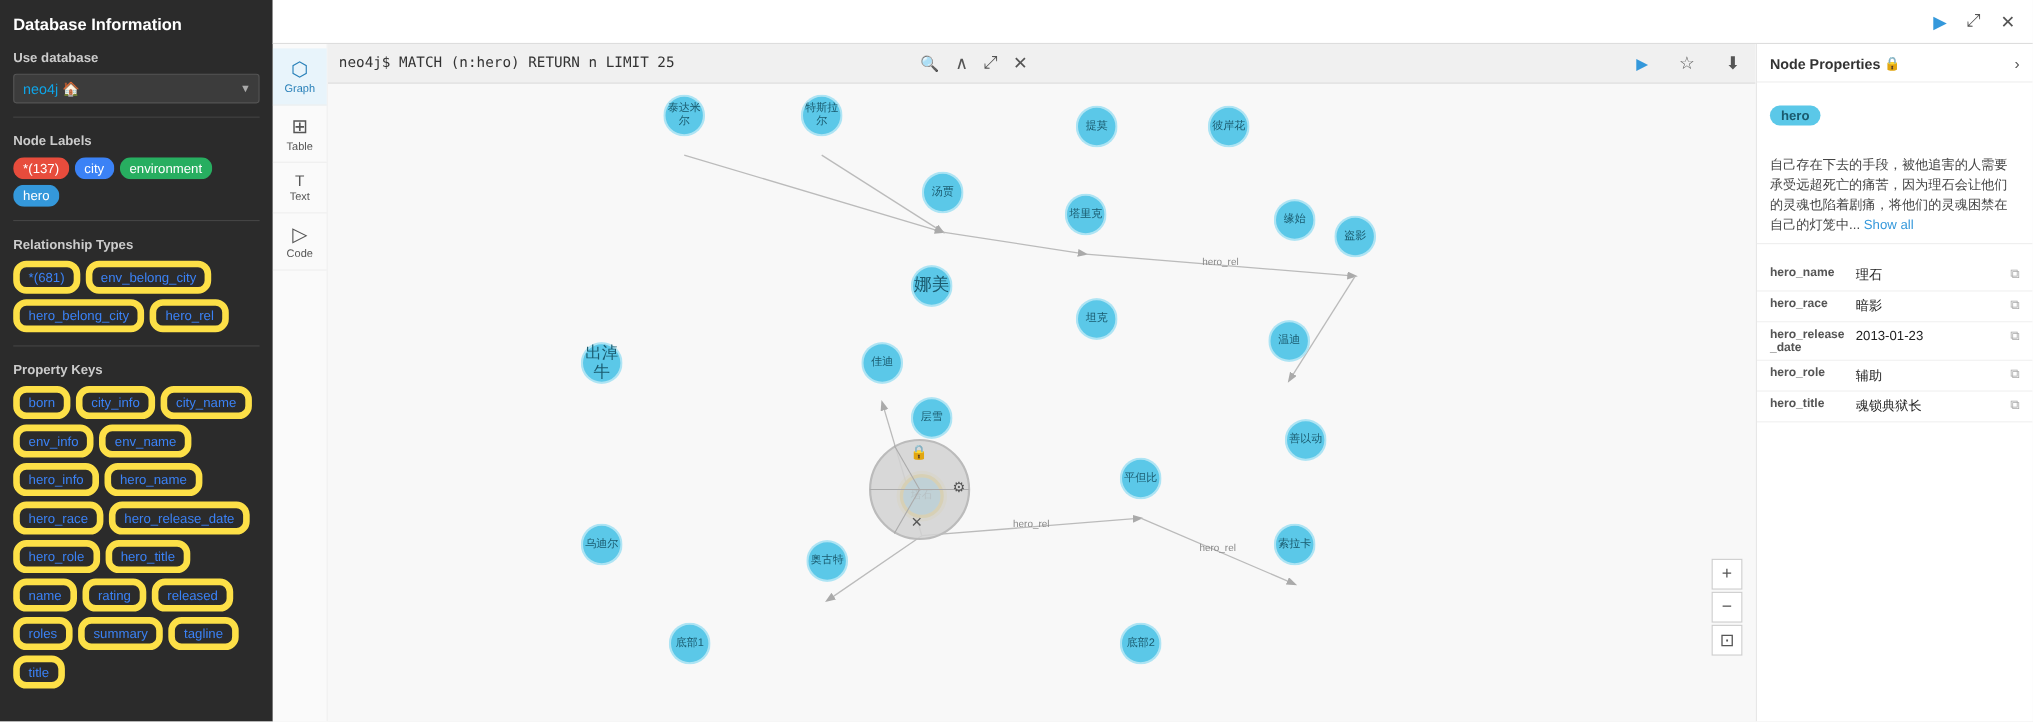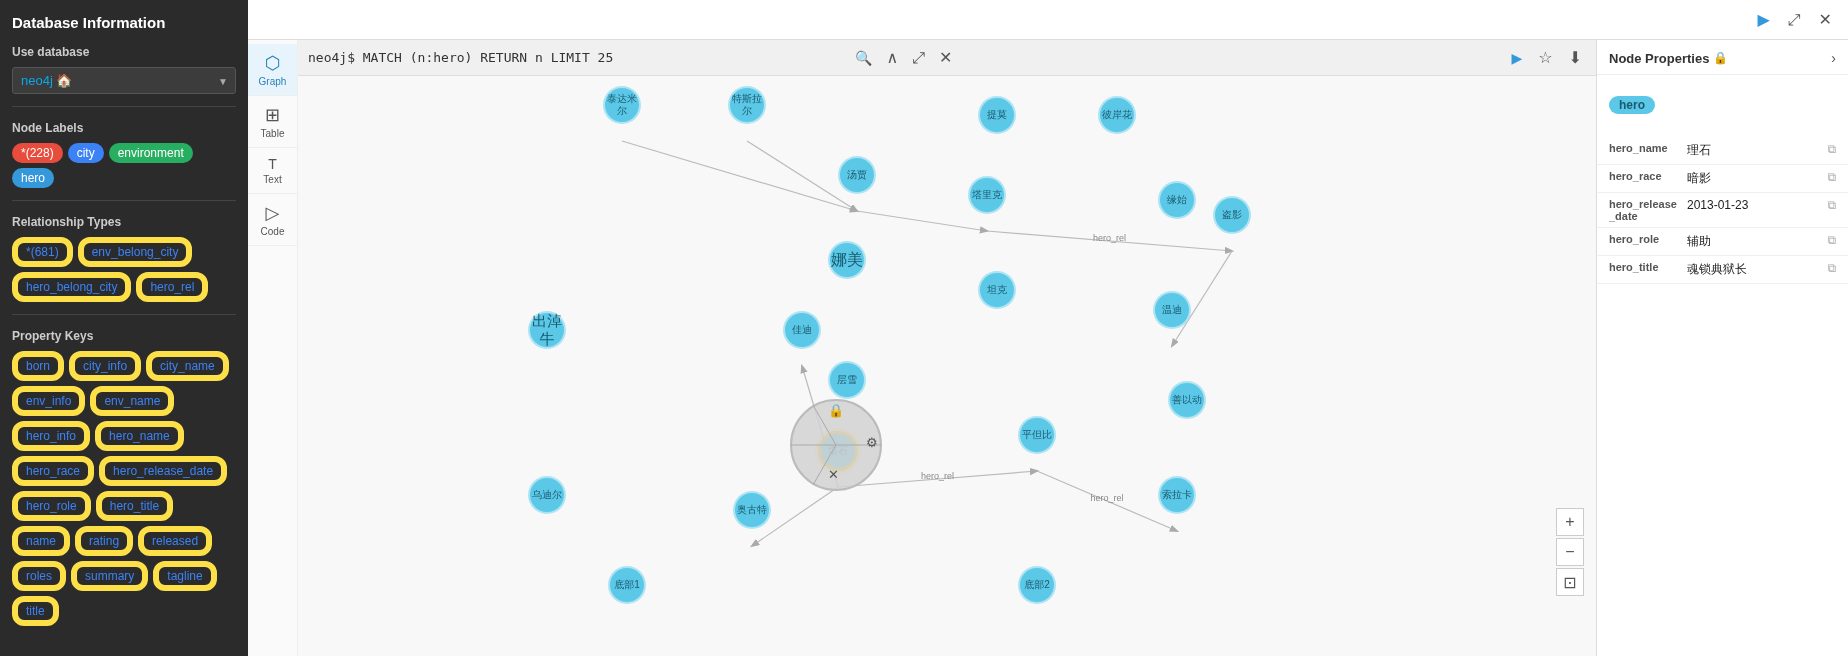--- a/index.html
+++ b/index.html
@@ -168,21 +168,21 @@
       position: absolute;
       top: 0;
       left: 0;
       right: 0;
       height: 36px;
       background: #f0f0f0;
       display: flex;
       align-items: center;
       padding: 0 10px;
       border-bottom: 1px solid #ddd;
-      gap: 8px;
+      gap: 20px;
       z-index: 10;
     }
     #query-bar .query-text {
       flex: 1;
       font-family: monospace;
       font-size: 13px;
       color: #333;
     }
     .query-bar-icons {
       display: flex;
@@ -337,21 +337,21 @@
   <h3>Use database</h3>
   <div class="db-select-wrap">
     <select>
       <option>neo4j 🏠</option>
     </select>
   </div>
 
   <hr class="divider">
   <h3>Node Labels</h3>
   <div class="tag-list">
-    <span class="tag tag-red">*(228)</span>
+    <span class="tag tag-red">*(137)</span>
     <span class="tag tag-yellow">city</span>
     <span class="tag tag-green">environment</span>
     <span class="tag tag-blue">hero</span>
   </div>
 
   <hr class="divider">
   <h3>Relationship Types</h3>
   <div class="tag-list">
     <span class="tag tag-gray">*(681)</span>
     <span class="tag tag-gray">env_belong_city</span>
@@ -499,20 +499,24 @@
     <div id="right-panel">
       <div id="right-panel-header">
         <h3>
           <span>Node Properties</span>
           <span style="font-size:12px; color:#888;">🔒</span>
         </h3>
         <span class="panel-expand">›</span>
       </div>
       <div style="padding:6px 0 0;">
         <span class="hero-badge">hero</span>
+      </div>
+      <div class="hero-desc">
+        <span>自己存在下去的手段，被他追害的人需要承受远超死亡的痛苦，因为理石会让他们的灵魂也陷着剧痛，将他们的灵魂困禁在自己的灯笼中...</span>
+        <span class="show-all-link">Show all</span>
       </div>
       <div class="prop-table">
         <div class="prop-row">
           <span class="prop-key">hero_name</span>
           <span class="prop-val">理石</span>
           <span class="prop-copy">⧉</span>
         </div>
         <div class="prop-row">
           <span class="prop-key">hero_race</span>
           <span class="prop-val">暗影</span>

